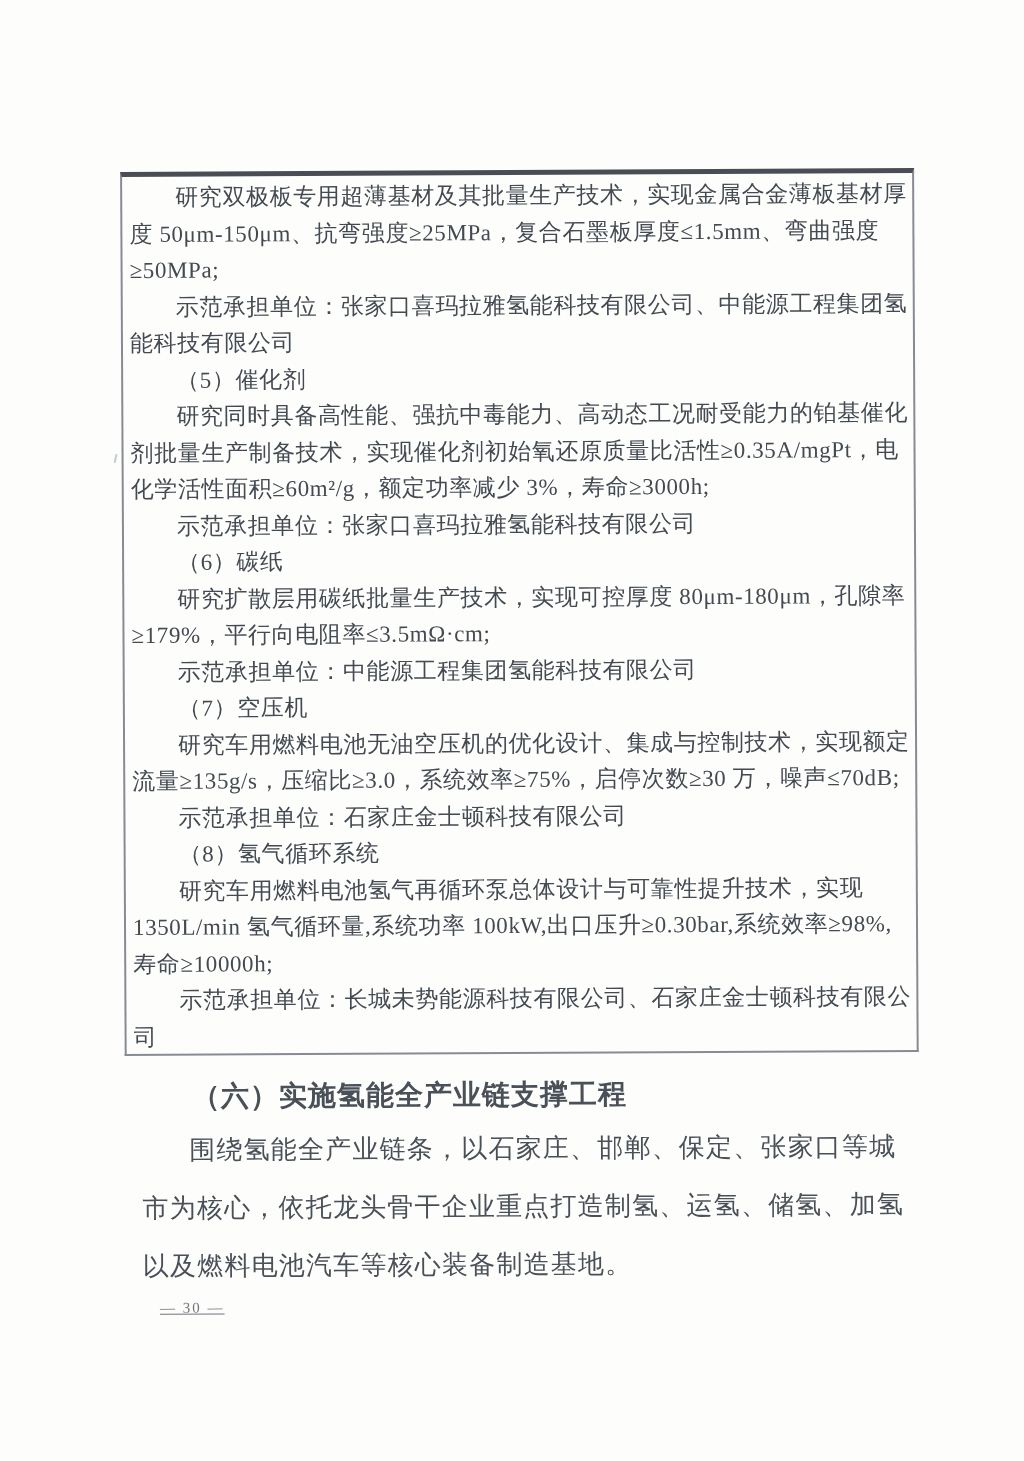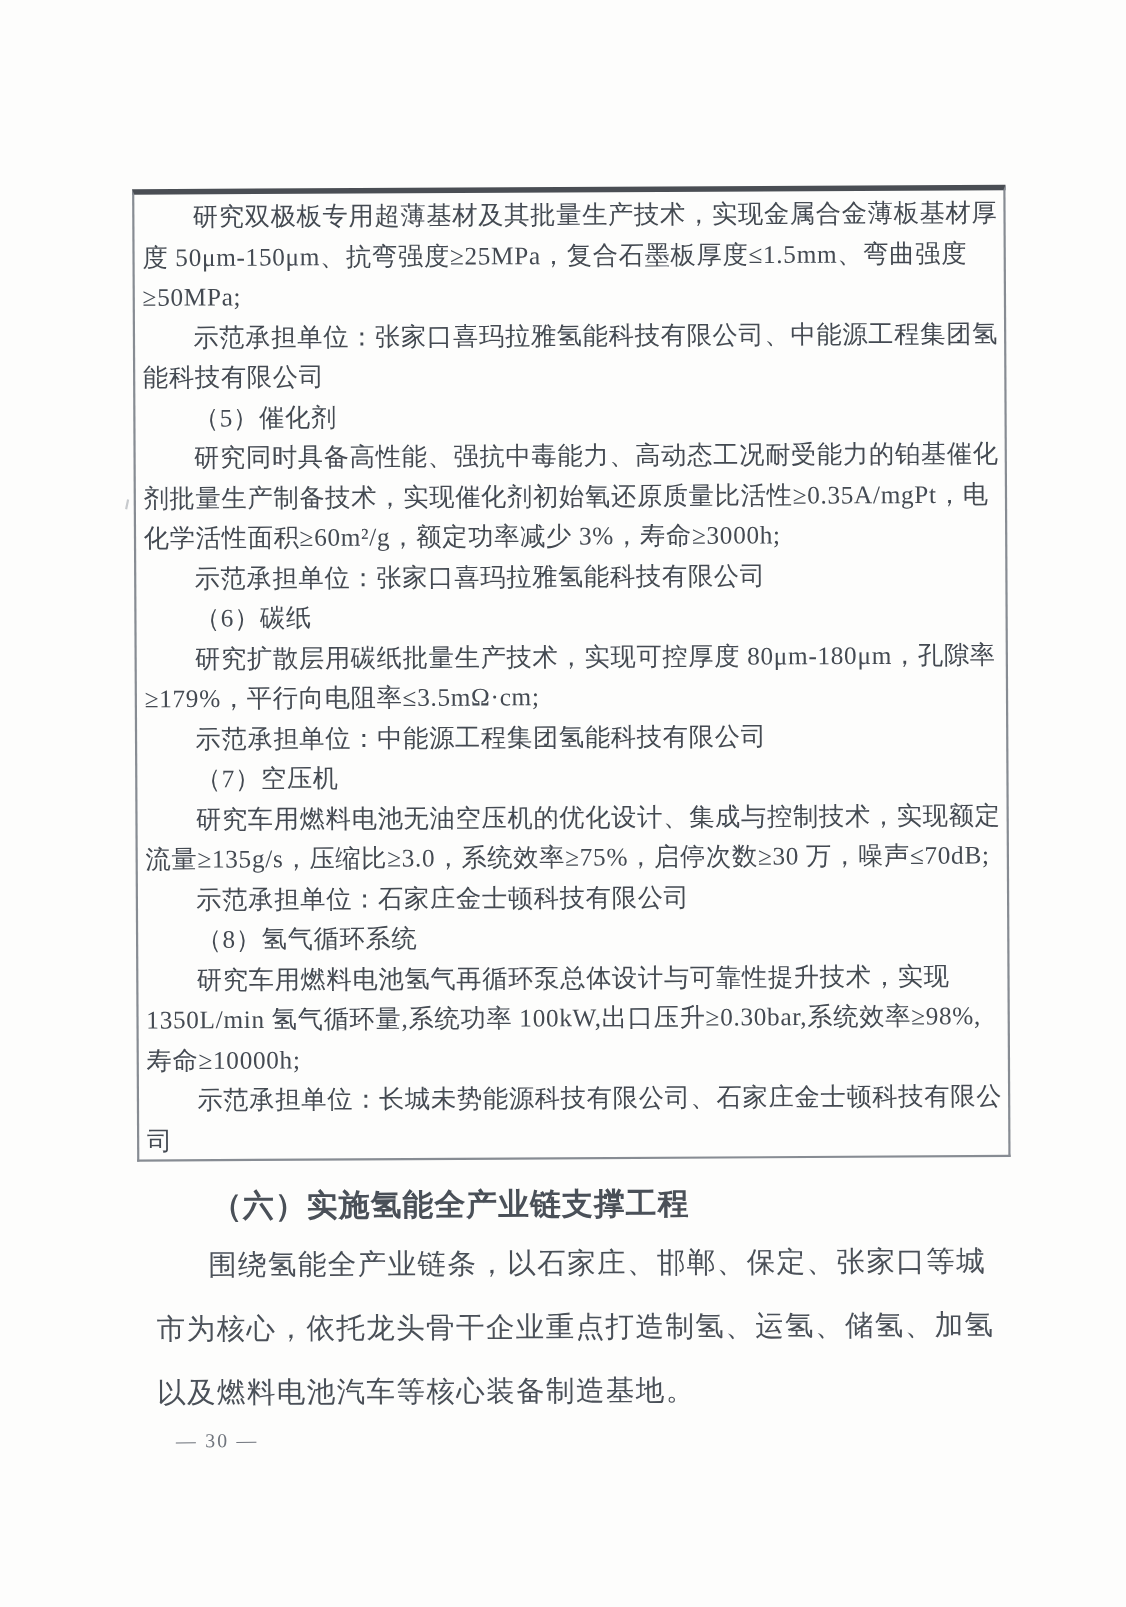--- a/index.html
+++ b/index.html
@@ -46,23 +46,24 @@
   }
   .bline {
     height: 58px; line-height: 58px;
     font-size: 26px; letter-spacing: 1.2px;
     white-space: nowrap;
     color: var(--ink2, #4a5058);
   }
   .bline.indent { padding-left: 47px; }
   .page-num {
     position: absolute; left: 157px; top: 1298px;
-    font-size: 18px; letter-spacing: 2px;
+    font-size: 15px; letter-spacing: 2px;
     color: var(--muted, #70757d);
     white-space: nowrap;
+    text-decoration: underline;
   }
   
   .scan-tick {
     position: absolute; left: 116px; top: 452px;
     width: 2px; height: 9px; background: #c7cacd;
     transform: rotate(12deg);
   }
 </style>
 </head>
 <body>

